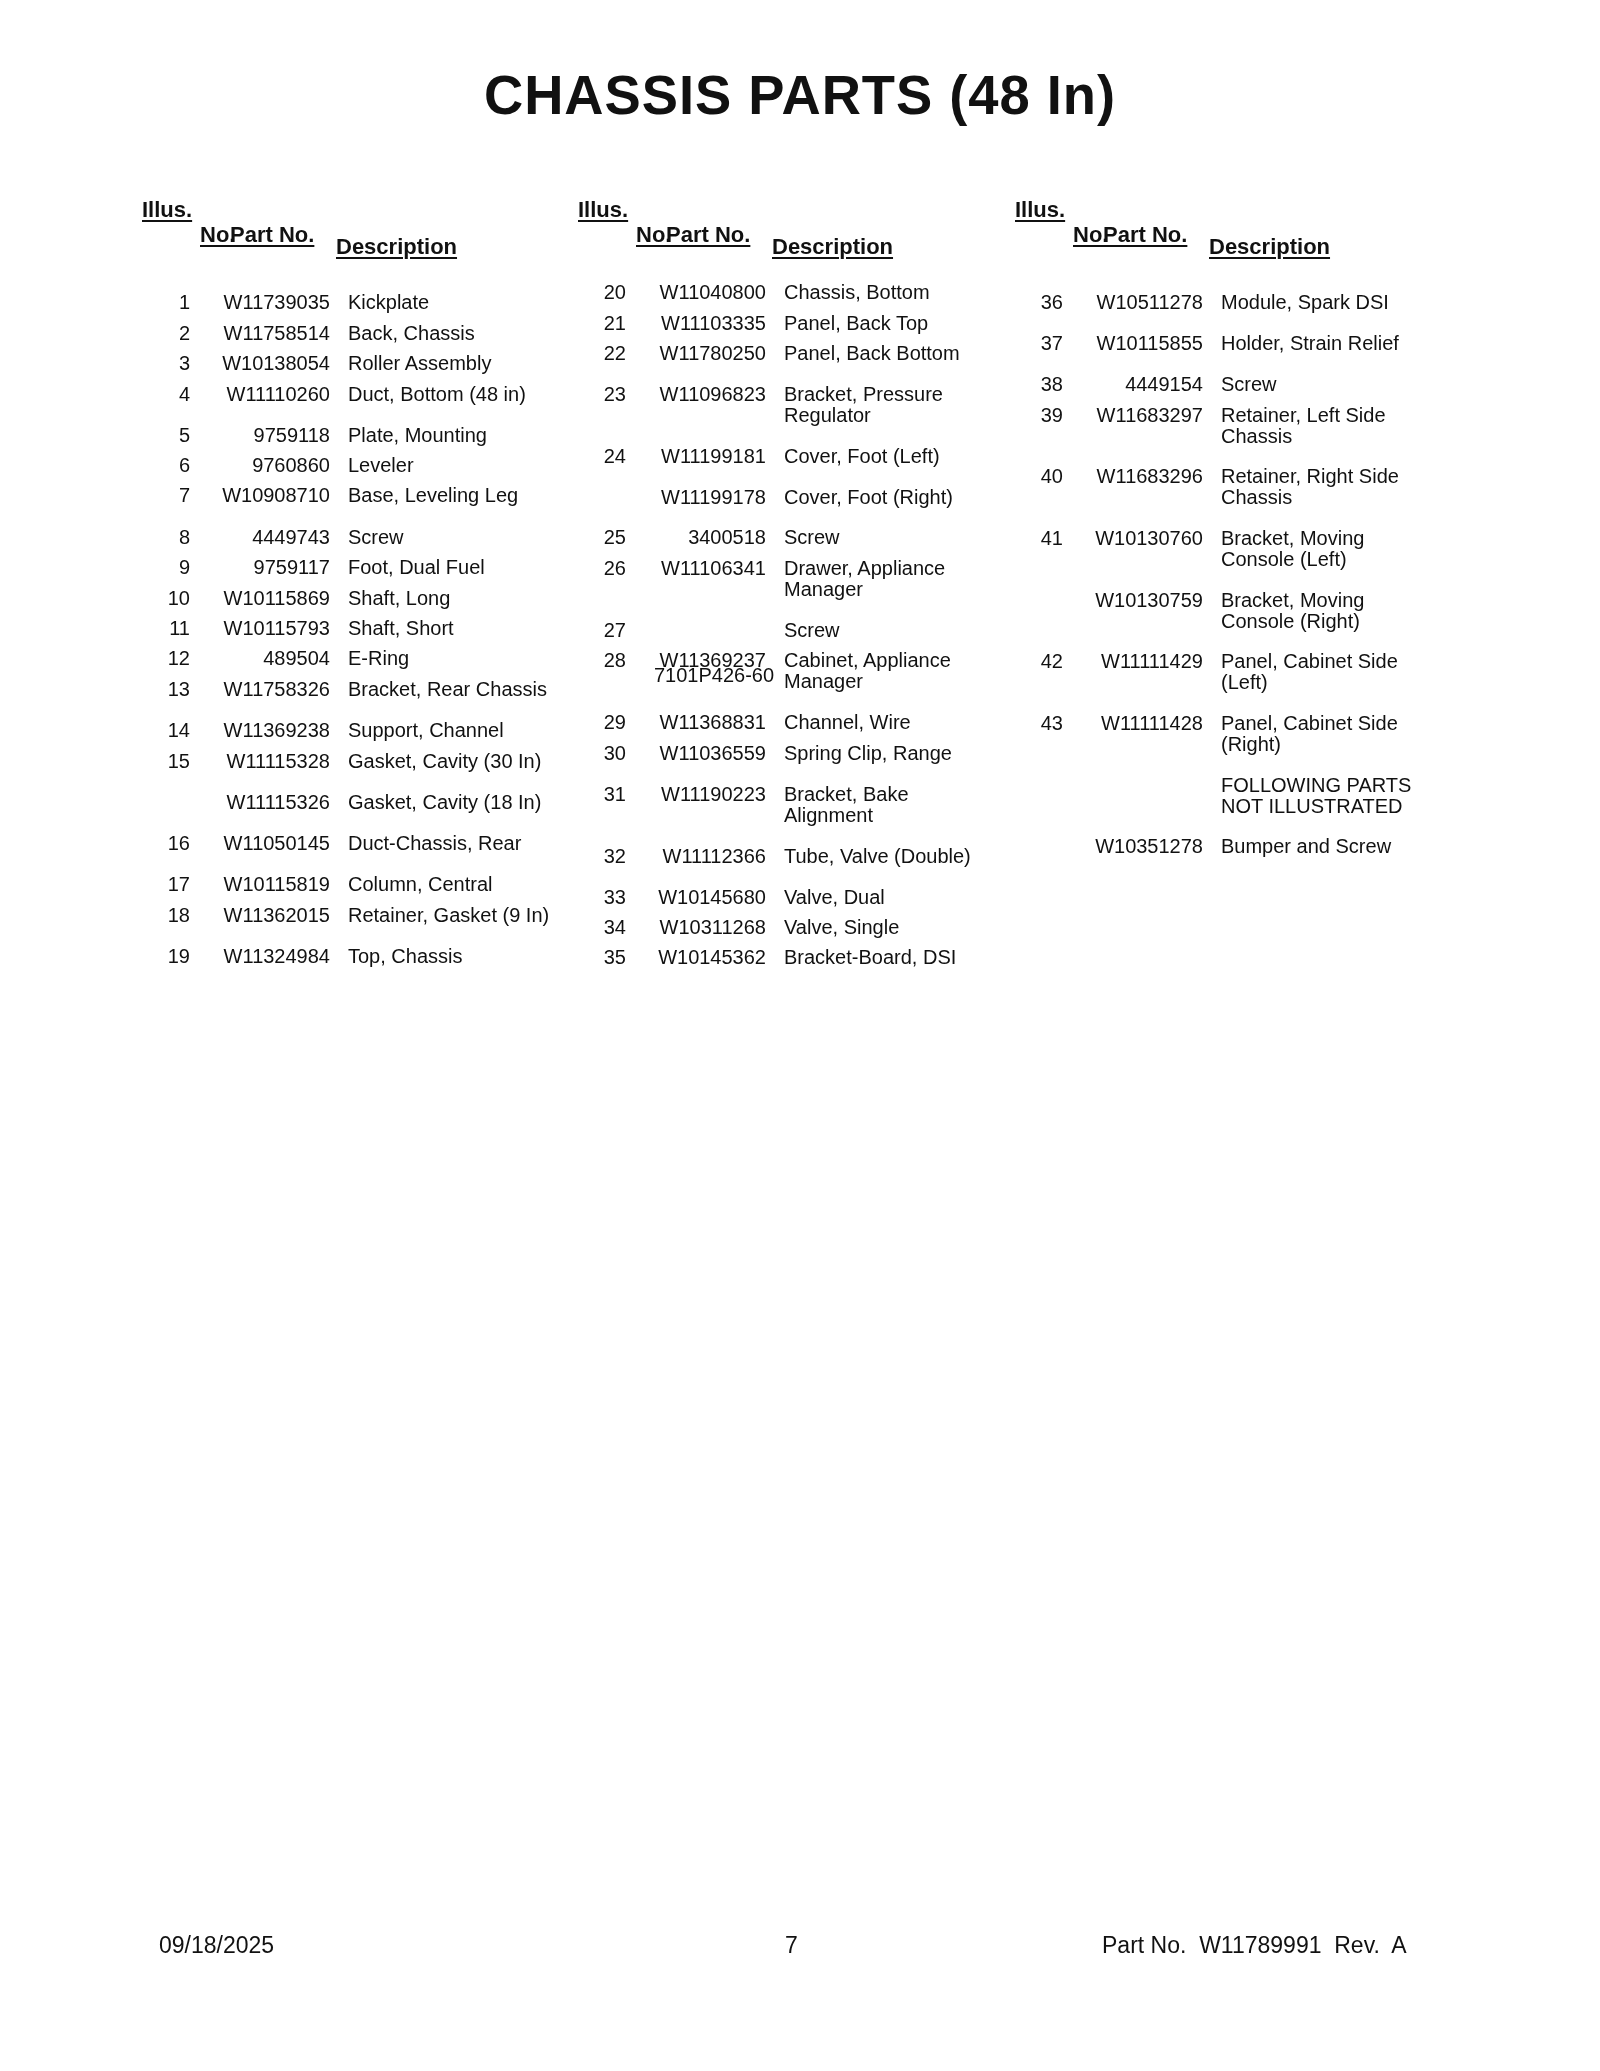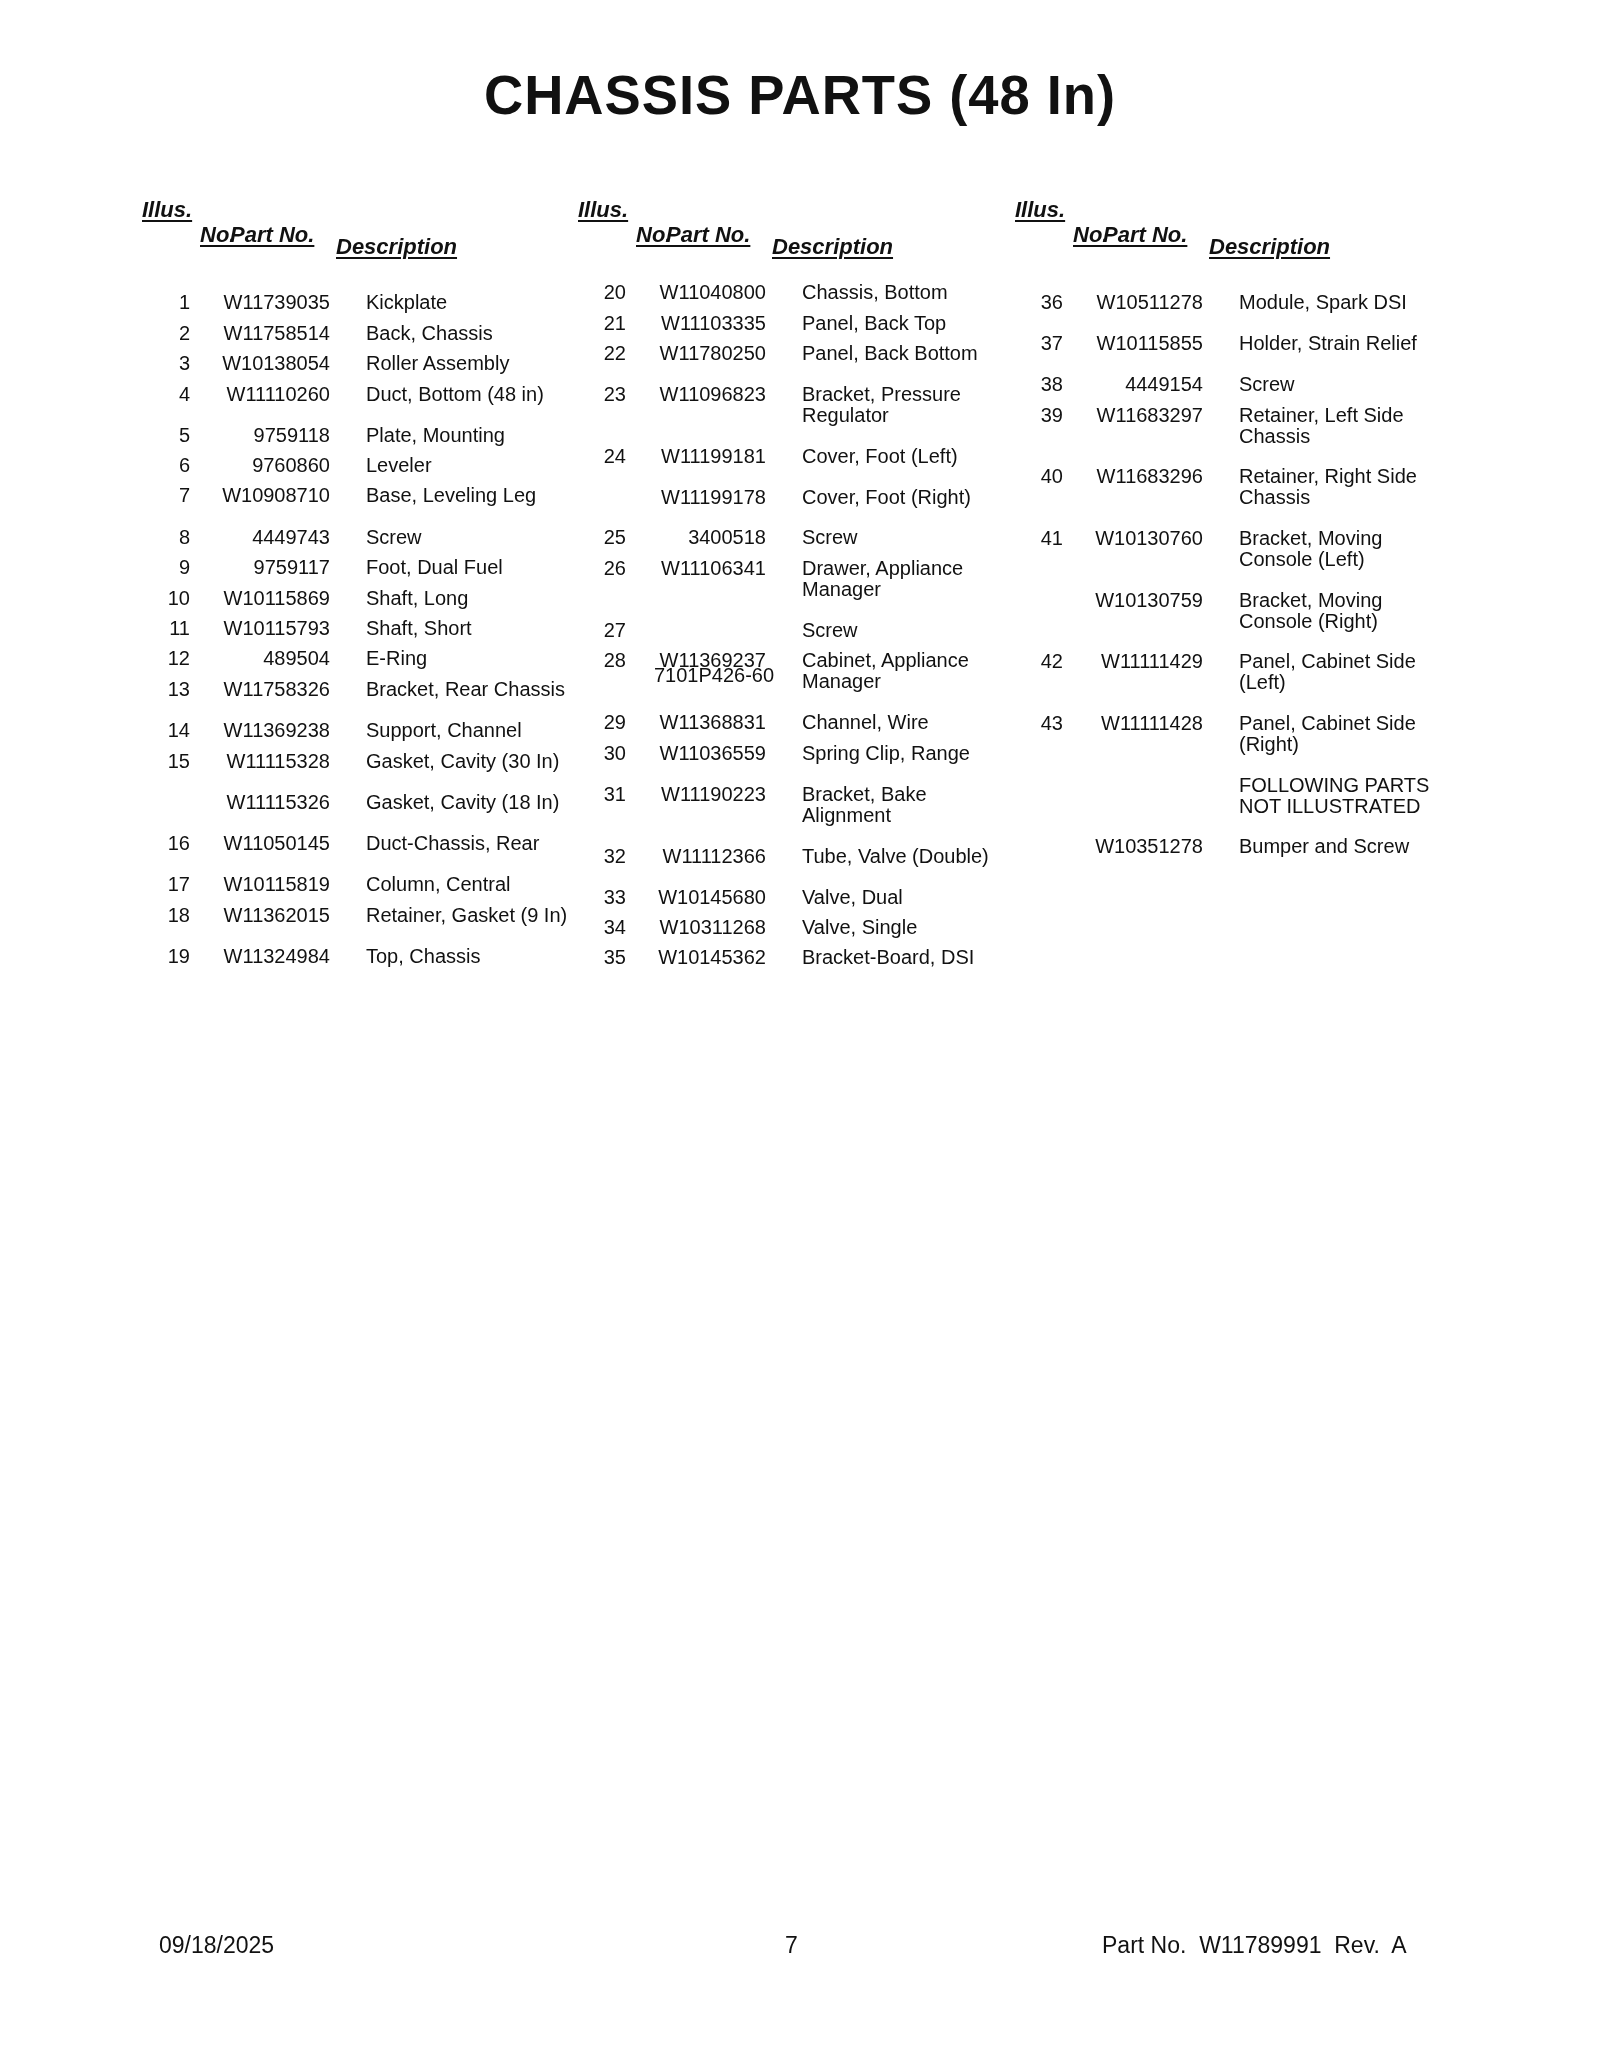--- a/index.html
+++ b/index.html
@@ -1,30 +1,30 @@
 <!DOCTYPE html>
 <html><head>
 <meta charset="utf-8">
 <style>
   html, body { margin:0; padding:0; background:#ffffff; }
   body { width:1600px; height:2071px; position:relative; overflow:hidden;
          font-family:"Liberation Sans", sans-serif; color:#111; }
   .title { position:absolute; top:62px; left:0; width:1600px; text-align:center;
            font-weight:bold; font-size:56px; letter-spacing:1px; transform:scaleX(0.97); }
   .col { position:absolute; top:0; width:440px; height:1000px; }
-  .hdr { position:absolute; font-weight:bold; font-size:22px; text-decoration:underline; text-underline-offset:3px;font-style:italic; }
+  .hdr { position:absolute; font-weight:bold; font-size:22px; text-decoration:underline; text-underline-offset:3px; }
   .hdr.illus1 { top:197px; left:12px; }
   .hdr.illus2 { top:222px; left:22px;margin-left:48px; }
   .hdr.part { top:222px; left:100px; }
   .hdr.desc { top:222px; left:206px;margin-top:12px; }
   .row { position:absolute; left:0; width:440px; font-size:20px; line-height:21px; }
   .row .no { position:absolute; left:0; width:60px; text-align:right; }
   .row .pn { position:absolute; left:88px; width:112px; text-align:right; white-space:nowrap; }
   .row .pn.left { text-align:left;margin-top:45px; }
-  .row .ds { position:absolute; left:236px; width:230px; white-space:pre-line; }
+  .row .ds { position:absolute; left:218px; width:230px; white-space:pre-line; }
   .footer { position:absolute; top:1932px; font-size:23px; }
 </style>
 </head>
 <body>
 
 <div class="title">CHASSIS PARTS (48 In)</div>
 
 <div id="cols">
     <div class="col" style="left: 130px;">
       <div class="hdr illus1">Illus.</div>

